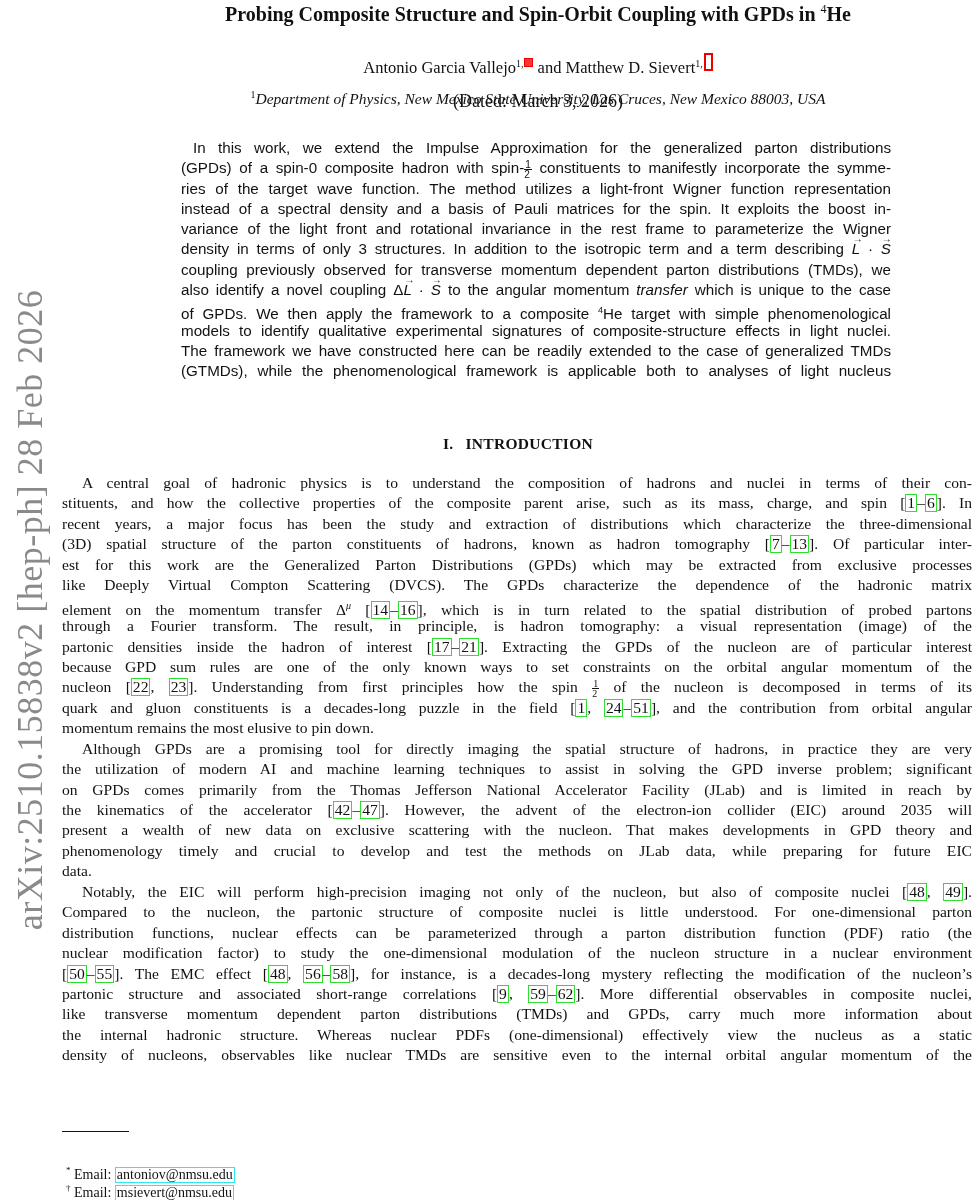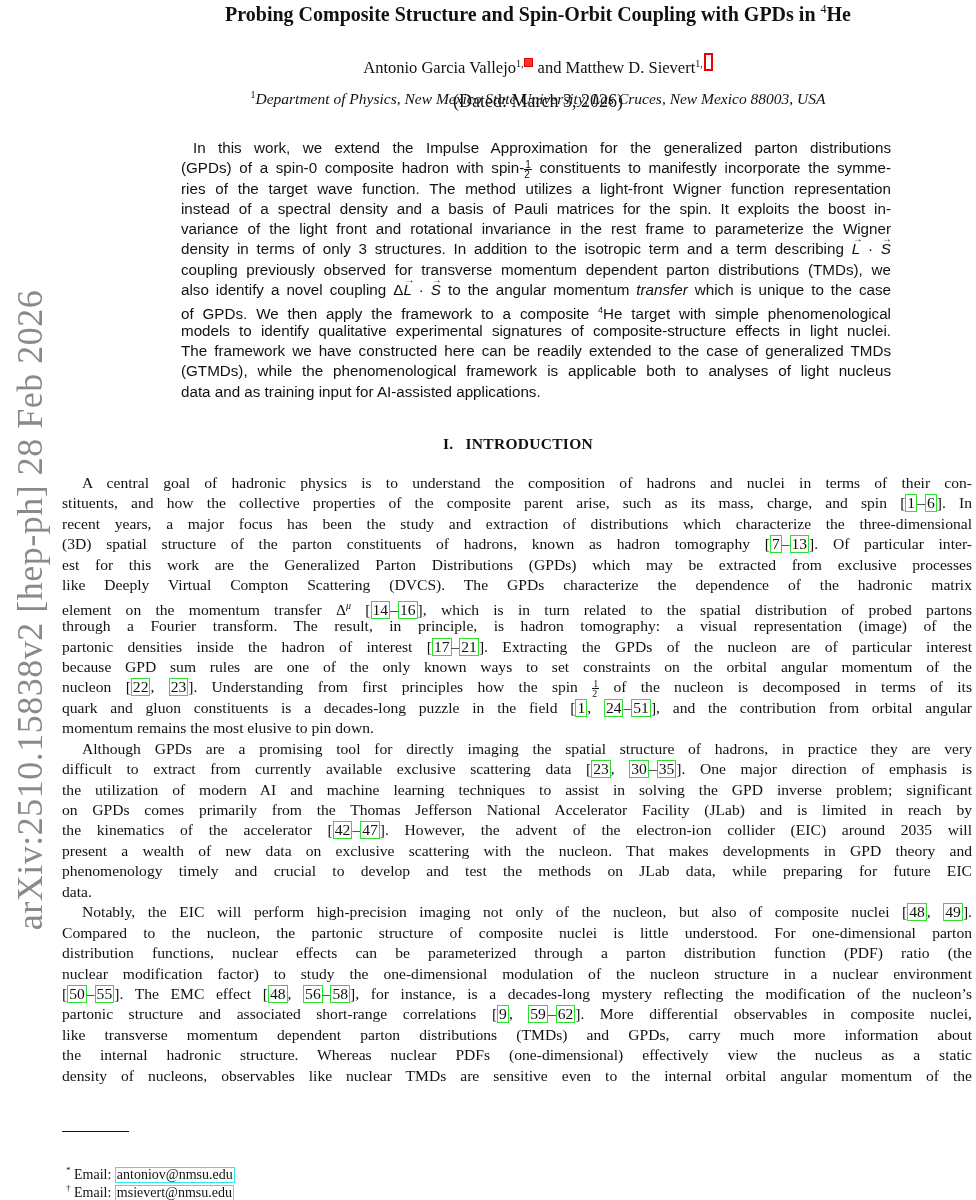--- a/index.html
+++ b/index.html
@@ -81,21 +81,20 @@
   <span class="ln">ries of the target wave function. The method utilizes a light-front Wigner function representation</span>
   <span class="ln">instead of a spectral density and a basis of Pauli matrices for the spin. It exploits the boost in-</span>
   <span class="ln">variance of the light front and rotational invariance in the rest frame to parameterize the Wigner</span>
   <span class="ln"><span style="white-space:pre">density in terms of only 3 structures. In addition to the isotropic term and a term describing </span><span class="vec">L</span><span style="white-space:pre"> · </span><span class="vec">S</span></span>
   <span class="ln">coupling previously observed for transverse momentum dependent parton distributions (TMDs), we</span>
   <span class="ln"><span>also identify a novel coupling Δ</span><span class="vec">L</span><span style="white-space:pre"> · </span><span class="vec">S</span><span style="white-space:pre"> to the angular momentum </span><em>transfer</em><span style="white-space:pre"> which is unique to the case</span></span>
   <span class="ln"><span style="white-space:pre">of GPDs. We then apply the framework to a composite </span><sup style="font-size:9px">4</sup><span>He target with simple phenomenological</span></span>
   <span class="ln">models to identify qualitative experimental signatures of composite-structure effects in light nuclei.</span>
   <span class="ln">The framework we have constructed here can be readily extended to the case of generalized TMDs</span>
   <span class="ln">(GTMDs), while the phenomenological framework is applicable both to analyses of light nucleus</span>
-  <span class="ln last">data and as training input for AI-assisted applications.</span>
 </div>
 
 <div class="section-heading"><span>I.</span><span style="display:inline-block;width:12px"></span><span>INTRODUCTION</span></div>
 
 <div class="body">
 
   <span class="ln indent">A central goal of hadronic physics is to understand the composition of hadrons and nuclei in terms of their con-</span>
   <span class="ln"><span>stituents, and how the collective properties of the composite parent arise, such as its mass, charge, and spin [</span><span class="cite">1</span><span>–</span><span class="cite">6</span><span style="white-space:pre">]. In</span></span>
   <span class="ln">recent years, a major focus has been the study and extraction of distributions which characterize the three-dimensional</span>
   <span class="ln"><span>(3D) spatial structure of the parton constituents of hadrons, known as hadron tomography [</span><span class="cite">7</span><span>–</span><span class="cite">13</span><span style="white-space:pre">]. Of particular inter-</span></span>
@@ -103,21 +102,20 @@
   <span class="ln">like Deeply Virtual Compton Scattering (DVCS). The GPDs characterize the dependence of the hadronic matrix</span>
   <span class="ln"><span>element on the momentum transfer Δ</span><sup style="font-size:10px;font-style:italic">μ</sup><span style="white-space:pre"> [</span><span class="cite">14</span><span>–</span><span class="cite">16</span><span>], which is in turn related to the spatial distribution of probed partons</span></span>
   <span class="ln">through a Fourier transform. The result, in principle, is hadron tomography: a visual representation (image) of the</span>
   <span class="ln"><span>partonic densities inside the hadron of interest [</span><span class="cite">17</span><span>–</span><span class="cite">21</span><span style="white-space:pre">]. Extracting the GPDs of the nucleon are of particular interest</span></span>
   <span class="ln">because GPD sum rules are one of the only known ways to set constraints on the orbital angular momentum of the</span>
   <span class="ln"><span>nucleon [</span><span class="cite">22</span><span style="white-space:pre">, </span><span class="cite">23</span><span style="white-space:pre">]. Understanding from first principles how the spin </span><span class="frac"><span class="num">1</span><span class="den">2</span></span><span style="white-space:pre"> of the nucleon is decomposed in terms of its</span></span>
   <span class="ln"><span>quark and gluon constituents is a decades-long puzzle in the field [</span><span class="cite">1</span><span style="white-space:pre">, </span><span class="cite">24</span><span>–</span><span class="cite">51</span><span>], and the contribution from orbital angular</span></span>
   <span class="ln last">momentum remains the most elusive to pin down.</span>
 
   <span class="ln indent">Although GPDs are a promising tool for directly imaging the spatial structure of hadrons, in practice they are very</span>
-  <span class="ln"><span>difficult to extract from currently available exclusive scattering data [</span><span class="cite">23</span><span style="white-space:pre">, </span><span class="cite">30</span><span>–</span><span class="cite">35</span><span style="white-space:pre">]. One major direction of emphasis is</span></span>
   <span class="ln">the utilization of modern AI and machine learning techniques to assist in solving the GPD inverse problem; significant</span>
   <span class="ln">on GPDs comes primarily from the Thomas Jefferson National Accelerator Facility (JLab) and is limited in reach by</span>
   <span class="ln"><span>the kinematics of the accelerator [</span><span class="cite">42</span><span>–</span><span class="cite">47</span><span style="white-space:pre">]. However, the advent of the electron-ion collider (EIC) around 2035 will</span></span>
   <span class="ln">present a wealth of new data on exclusive scattering with the nucleon. That makes developments in GPD theory and</span>
   <span class="ln">phenomenology timely and crucial to develop and test the methods on JLab data, while preparing for future EIC</span>
   <span class="ln last">data.</span>
 
   <span class="ln indent"><span>Notably, the EIC will perform high-precision imaging not only of the nucleon, but also of composite nuclei [</span><span class="cite">48</span><span style="white-space:pre">, </span><span class="cite">49</span><span>].</span></span>
   <span class="ln">Compared to the nucleon, the partonic structure of composite nuclei is little understood. For one-dimensional parton</span>
   <span class="ln">distribution functions, nuclear effects can be parameterized through a parton distribution function (PDF) ratio (the</span>

